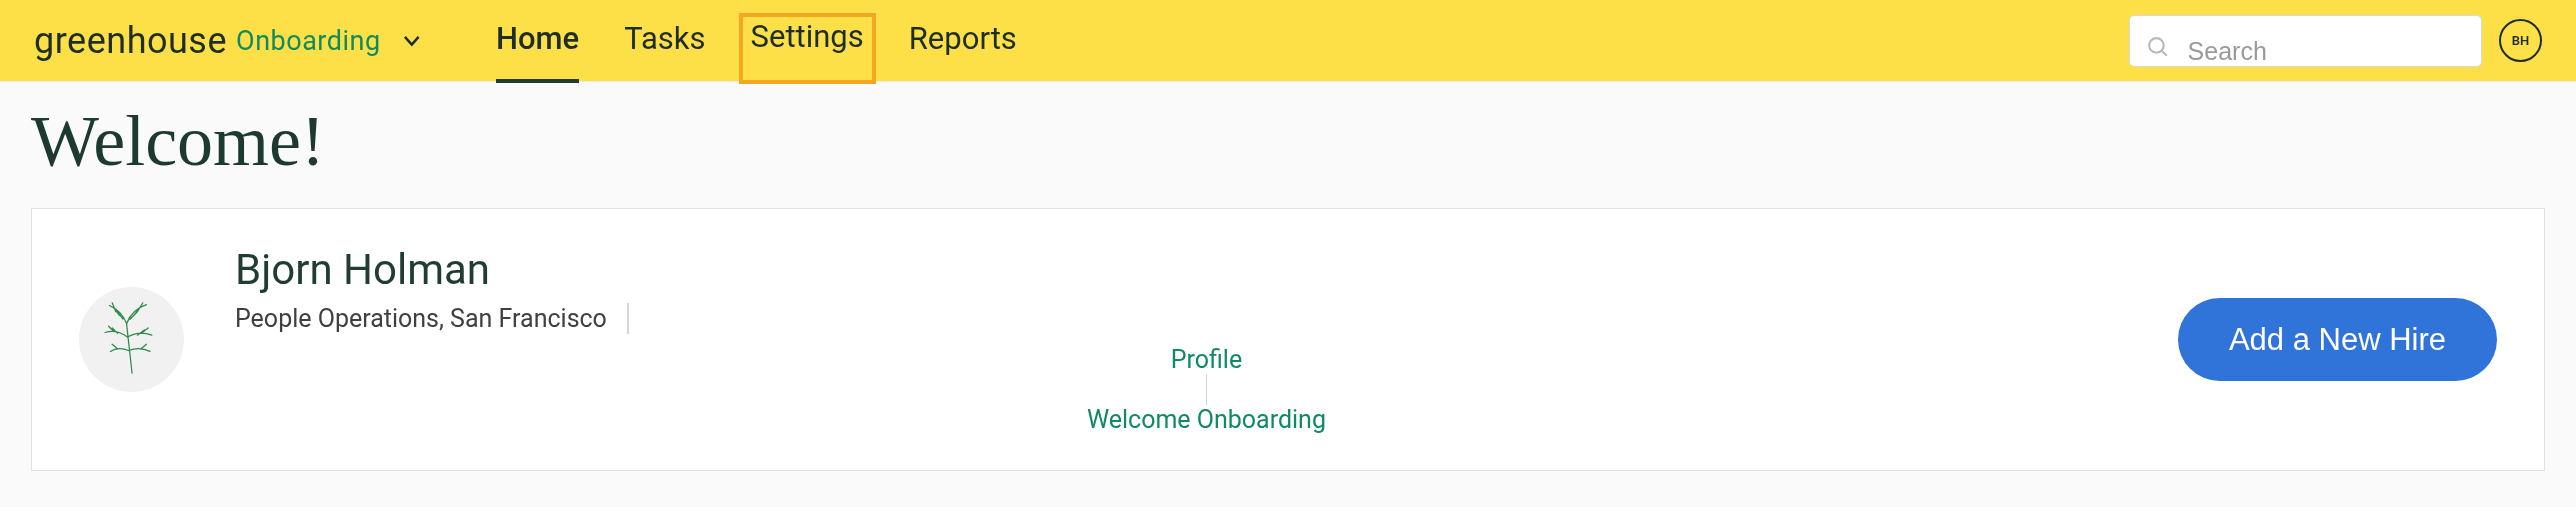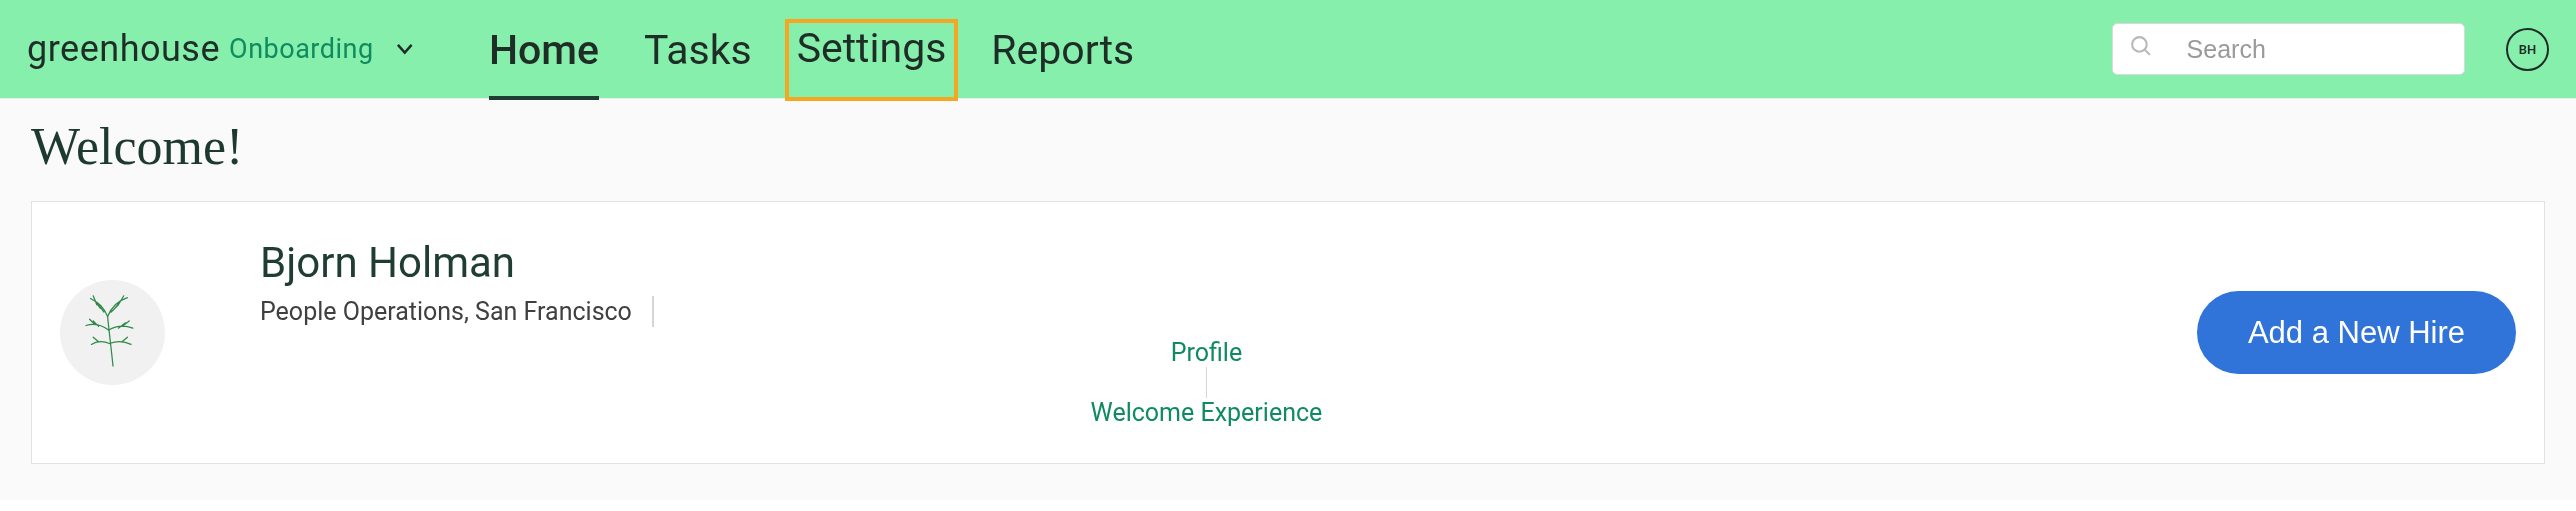--- a/index.html
+++ b/index.html
@@ -8,24 +8,24 @@
     font-family: -apple-system, BlinkMacSystemFont, "Segoe UI", Roboto, "Helvetica Neue", Arial, sans-serif;
     background: #ffffff;
     color: #1f2d27;
     font-size: 25px;
   }
 
   
   .topbar {
     display: flex;
     align-items: center;
-    height: 99px;
-    padding: 0 27px;
+    height: 82px;
+    padding: 0 34px;
     border-bottom: 1.8px solid #ececec;
-    background: #86efac;
+    background: #fde047;
   }
   .brand {
     display: flex;
     align-items: center;
     gap: 12.7px;
     font-weight: 400;
     font-size: 36px;
     letter-spacing: 0.5px;
     color: #1f2d27;
   }
@@ -44,21 +44,21 @@
   .brand-chevron svg { width: 23.5px; height: 23.5px; stroke: #1f2d27; stroke-width: 2.5; fill: none; }
 
   .nav {
     display: flex;
     align-items: flex-end;
     gap: 45px;
     margin-left: 72px;
     height: 100%;
   }
   .nav-item {
-    font-size: 41px;
+    font-size: 31px;
     color: #1f2d27;
     cursor: pointer;
     padding-bottom: 22px;
     border-bottom: 4.5px solid transparent;
     position: relative;
     top: 1.8px;
   }
   .nav-item.active {
     border-bottom-color: #1f3d33;
     font-weight: 500;
@@ -68,30 +68,29 @@
     outline-offset: -1.8px;
     padding: 1.8px 9px 22px 9px;
     margin: 0 -9px;
     top: 0;
   }
 
   .spacer { flex: 1; }
 
   .search {
     display: flex;
-    align-items: center;
+    align-items: flex-end;
     width: 353px;
     height: 52px;
     border: 1.8px solid #d9d9d9;
     border-radius: 5.4px;
     padding: 0 16.3px;
     color: #9a9a9a;
     background: #fff;
-    margin-right: 41px;
-    gap: 16px;
+    margin-right: 17px;
   }
   .search svg { width: 25px; height: 25px; stroke: #b8b8b8; stroke-width: 2; fill: none; margin-right: 16.3px; }
   .search input {
     border: none;
     outline: none;
     font-size: 25px;
     flex: 1;
     color: #555;
     background: transparent;
   }
@@ -111,33 +110,32 @@
     cursor: pointer;
   }
 
   
   .page {
     background: #fafafa;
     padding: 18px 31px 36px 31px;
   }
   .page-title {
     font-family: Georgia, "Times New Roman", serif;
-    font-size: 52px;
+    font-size: 72px;
     font-weight: 400;
     color: #1c3a30;
     margin-bottom: 25px;
   }
 
   .card {
     background: #ffffff;
     border: 1.8px solid #e2e2e2;
-    padding: 36px 28px;
-    display: flex;
-    align-items: center;
-    gap: 44px;
+    padding: 36px 47px;
+    display: flex;
+    align-items: center;
   }
 
   .user-avatar {
     width: 105px;
     height: 105px;
     border-radius: 50%;
     background: #f1f1f1;
     display: flex;
     align-items: center;
     justify-content: center;
@@ -261,20 +259,20 @@
 
     <div class="user-info">
       <div class="user-name">Bjorn Holman</div>
       <div class="user-meta">
         <span>People Operations, San Francisco</span>
         <span class="divider-v"></span>
       </div>
       <div class="user-links">
         <a>Profile</a>
         <span class="divider-v"></span>
-        <a>Welcome Experience</a>
+        <a>Welcome Onboarding</a>
       </div>
     </div>
 
     <button class="cta-btn">Add a New Hire</button>
   </section>
 </main>
 
 
 </body></html>

